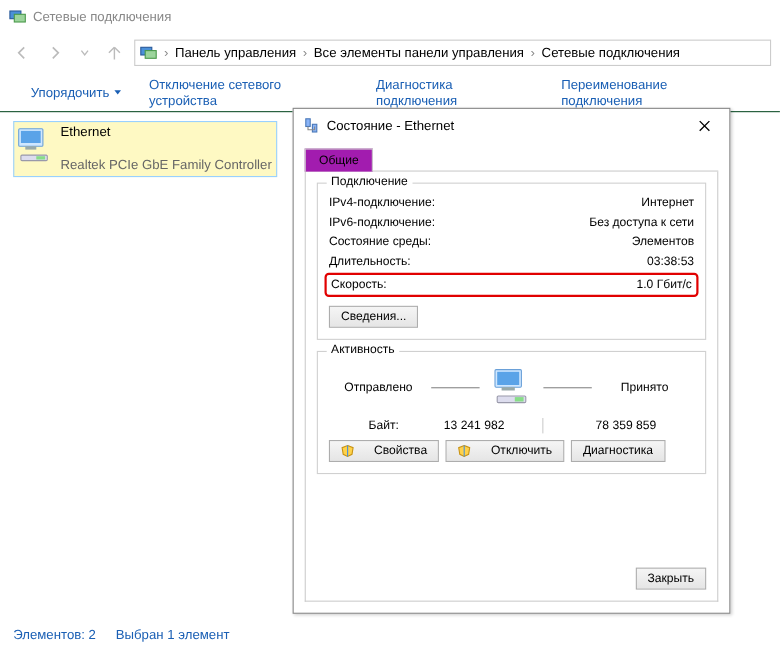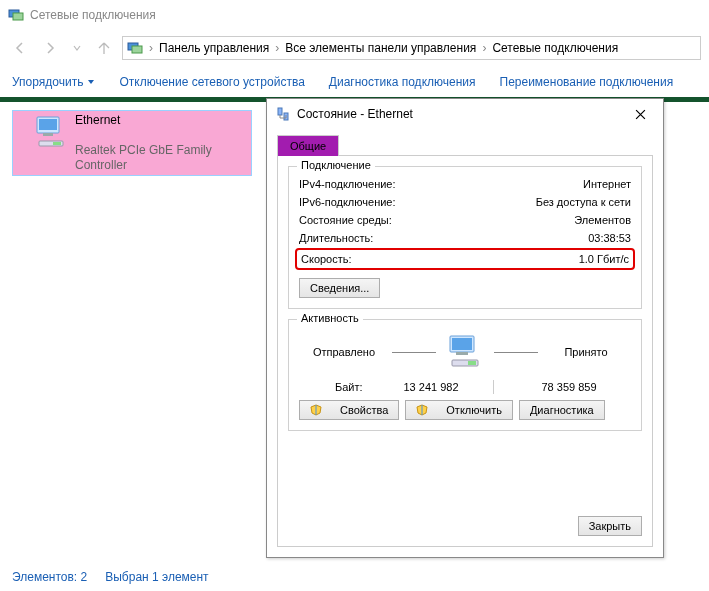--- a/index.html
+++ b/index.html
@@ -11,28 +11,28 @@
 
 
 .navbar { height: 36px; display: flex; align-items: center; padding: 0 8px; gap: 6px; }
 .nav-arrow { width: 24px; height: 24px; display: flex; align-items: center; justify-content: center; color: #bbb; }
 .nav-chevron { width: 18px; height: 24px; display: flex; align-items: center; justify-content: center; color: #bbb; }
 .breadcrumb { flex: 1; display: flex; align-items: center; border: 1px solid #ccc; height: 24px; padding: 0 4px; font-size: 12px; gap: 4px; }
 .breadcrumb .bc-icon { width: 16px; height: 16px; }
 .breadcrumb .sep { color: #888; padding: 0 2px; }
 
 
-.toolbar { height: 36px; display: flex; align-items: center; padding: 0 12px; gap: 24px; font-size: 12px; color: #1a5fb4; border-bottom: 5px solid #14532d; }
+.toolbar { height: 36px; display: flex; align-items: center; padding: 0 28px; gap: 24px; font-size: 12px; color: #1a5fb4; border-bottom: 1px solid #14532d; }
 .toolbar .tb-item { display: flex; align-items: center; gap: 4px; cursor: pointer; }
 
 
 .content { position: relative; height: 460px; padding: 8px 12px; }
 
 
-.adapter { display: flex; align-items: flex-start; width: 240px; background: #f9a8d4; border: 1px solid #99d1ff; padding: 2px 20px; }
+.adapter { display: flex; align-items: flex-start; width: 240px; background: #fef9c3; border: 1px solid #99d1ff; padding: 2px 0; }
 .adapter-icon { width: 36px; height: 36px; margin-right: 6px; flex: none; }
 .adapter-text { font-size: 12px; line-height: 15px; }
 .adapter-name { color: #000; }
 .adapter-sub { color: #888; }
 .adapter-desc { color: #666; }
 
 
 .statusbar { position: absolute; left: 0; right: 0; bottom: 0; height: 28px; display: flex; align-items: center; padding: 0 12px; gap: 18px; font-size: 12px; color: #1a5fb4; text-align: right; }
 
 

